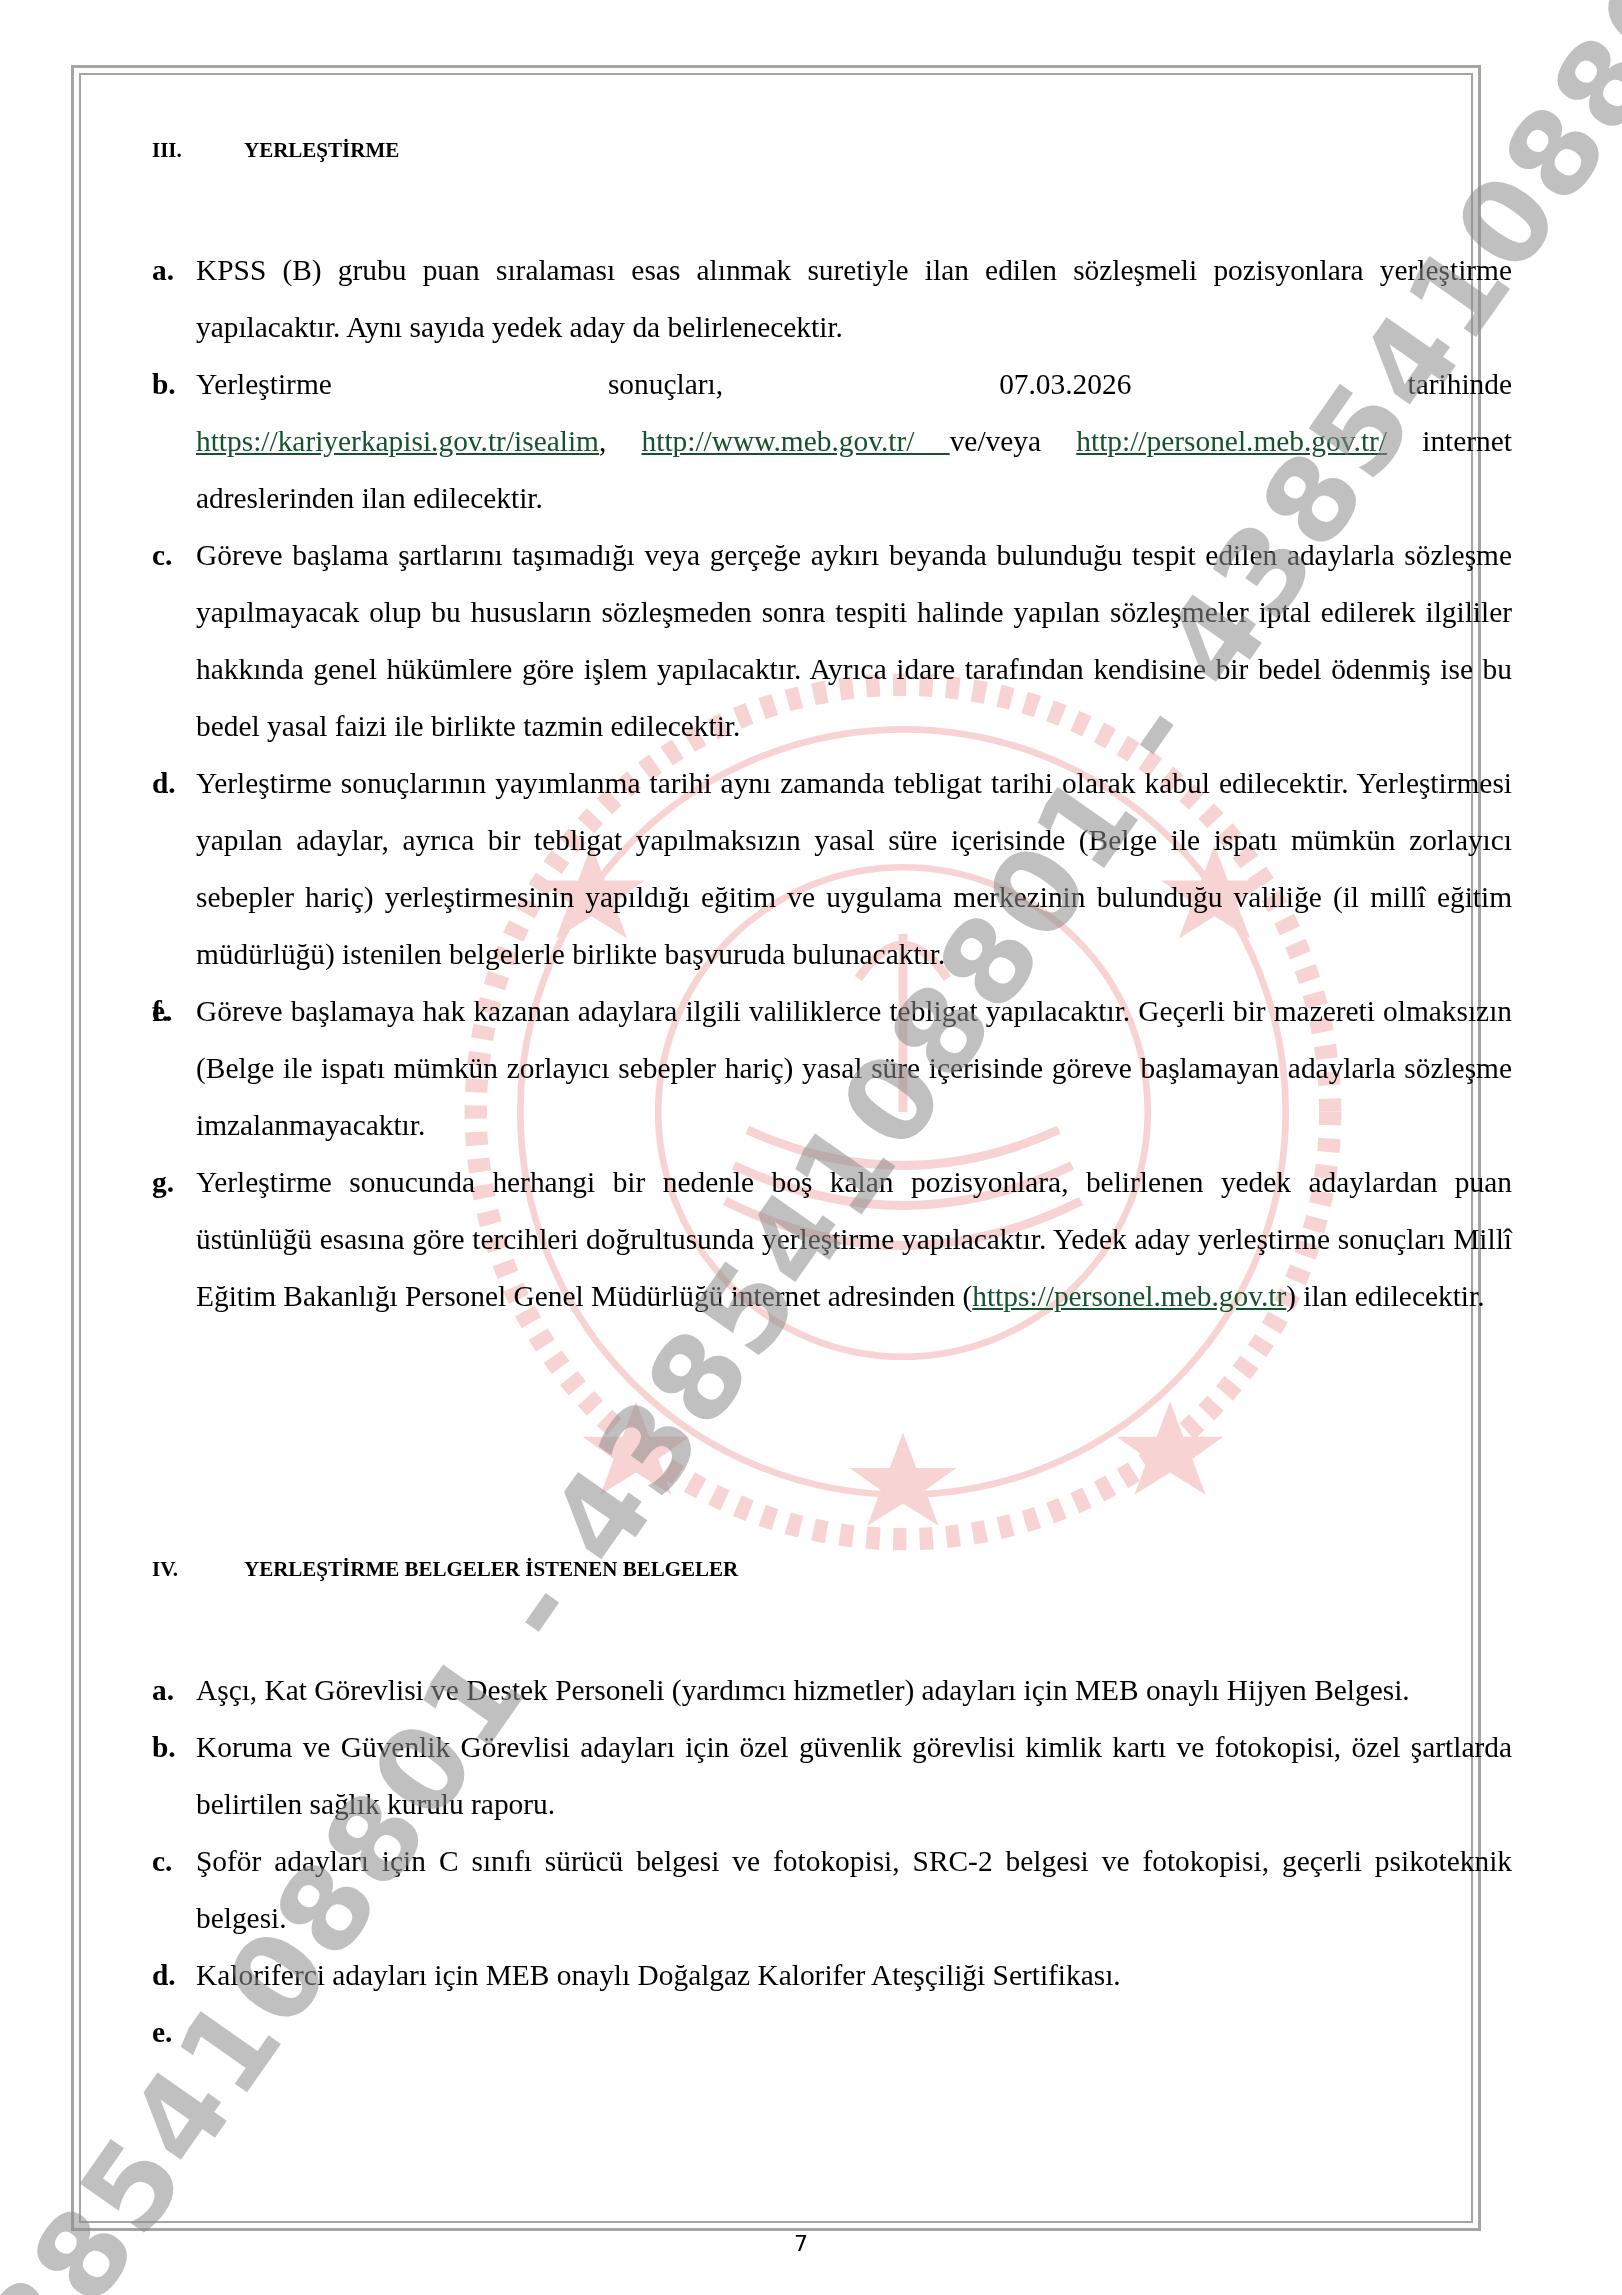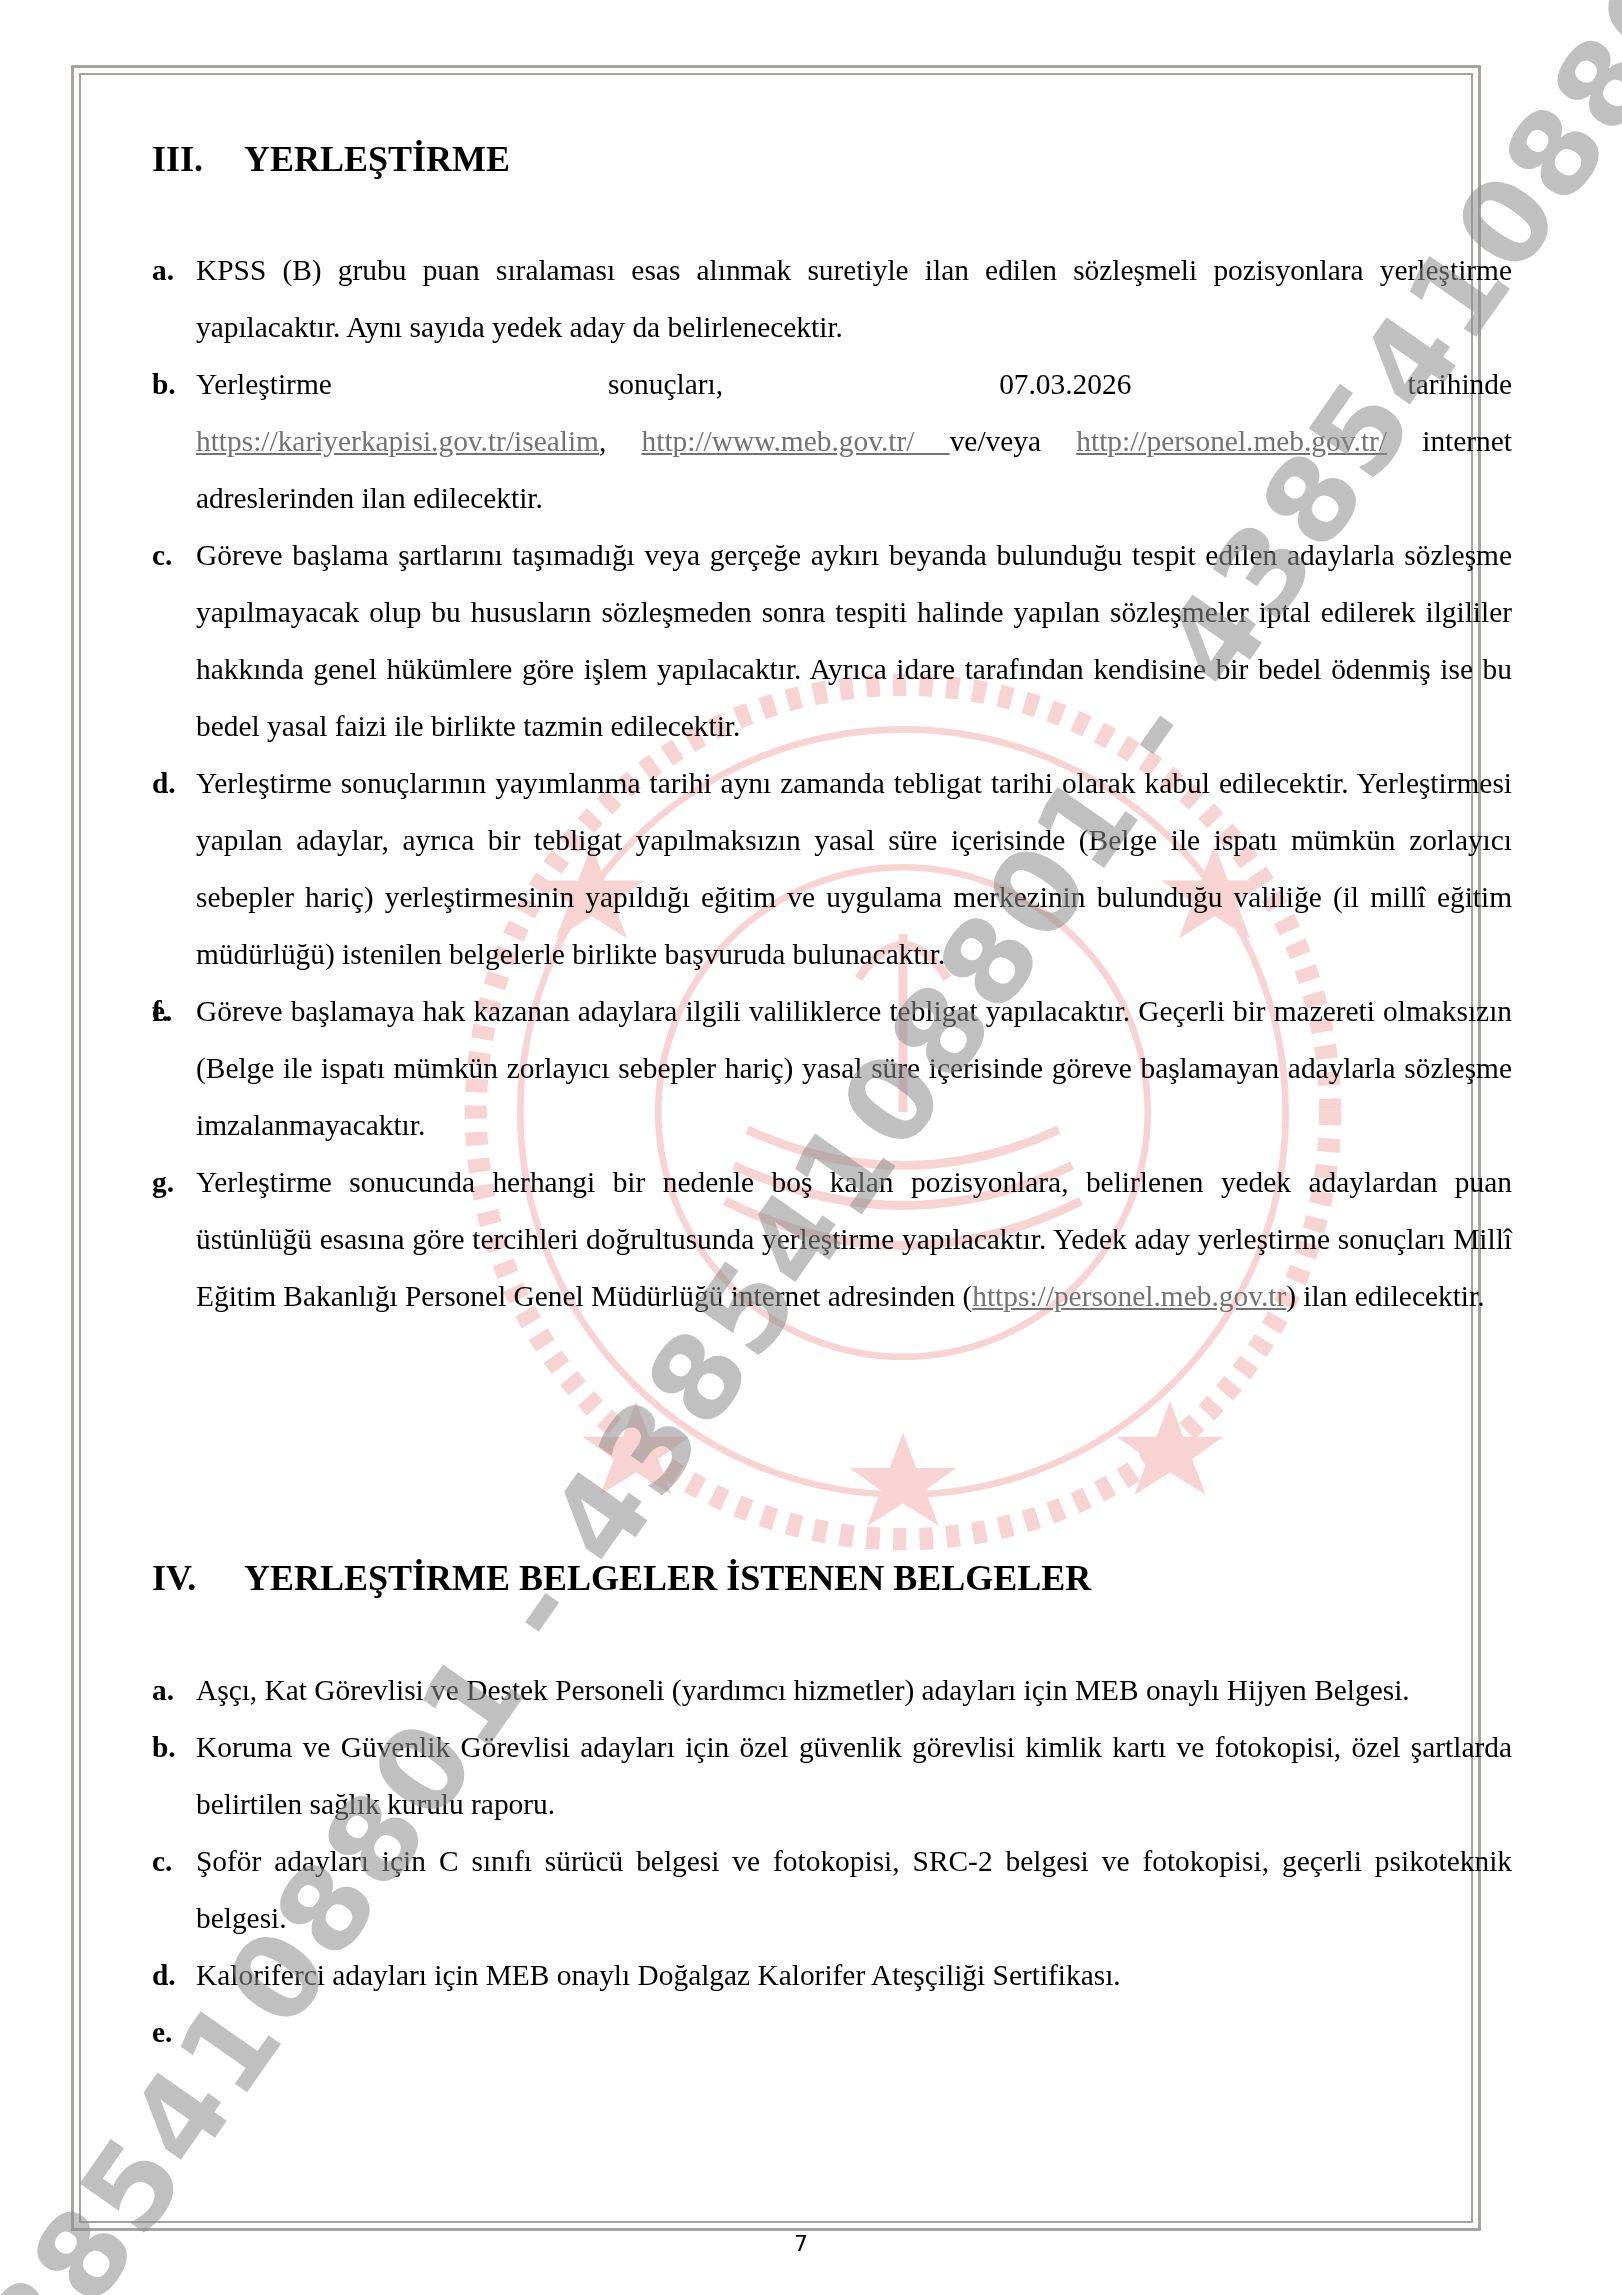--- a/index.html
+++ b/index.html
@@ -10,26 +10,26 @@
     .frame-inner { position: absolute; left: 79px; top: 73px; width: 1394px; height: 2150px; border: 2px solid #a8a4a2; box-sizing: border-box; }
 
     
     .seal { position: absolute; left: 458px; top: 667px; width: 890px; height: 890px; opacity: 0.22; pointer-events: none; }
 
     
     .wm { position: absolute; font-family: "DejaVu Sans", sans-serif; font-weight: bold; color: #8e8e8e; opacity: 0.55; white-space: nowrap; transform-origin: 0 0; pointer-events: none; }
     .wm-1 { left: -92px; top: 2388px; font-size: 116px; transform: rotate(-55deg); letter-spacing: 3.9px; }
 
     .content { position: absolute; left: 152px; top: 124px; width: 1360px; }
-    .heading { font-weight: bold; font-size: 36px; position: absolute; left: 0; white-space: nowrap; }
+    .heading { font-weight: bold; font-size: 21px; position: absolute; left: 0; white-space: nowrap; }
     .heading .num { display: inline-block; width: 92px; }
     .list { position: absolute; left: 0; width: 1360px; font-size: 29.4px; line-height: 57px; }
     .item { position: relative; padding-left: 44px; text-align: justify; }
     .item .mark { position: absolute; left: 0; top: 0; font-weight: bold; }
-    a.link { color: #737373; text-decoration: underline; }
+    a.link { color: #14532d; text-decoration: underline; }
     .page-num { position: absolute; left: 794px; top: 2231px; font-family: "DejaVu Sans", sans-serif; font-size: 22px; }
   </style>
 </head>
 <body>
 
 <div class="frame-outer"></div>
 <div class="frame-inner"></div>
 
 <svg class="seal" viewBox="0 0 200 200">
   <g fill="none" stroke="#e03a3a">

